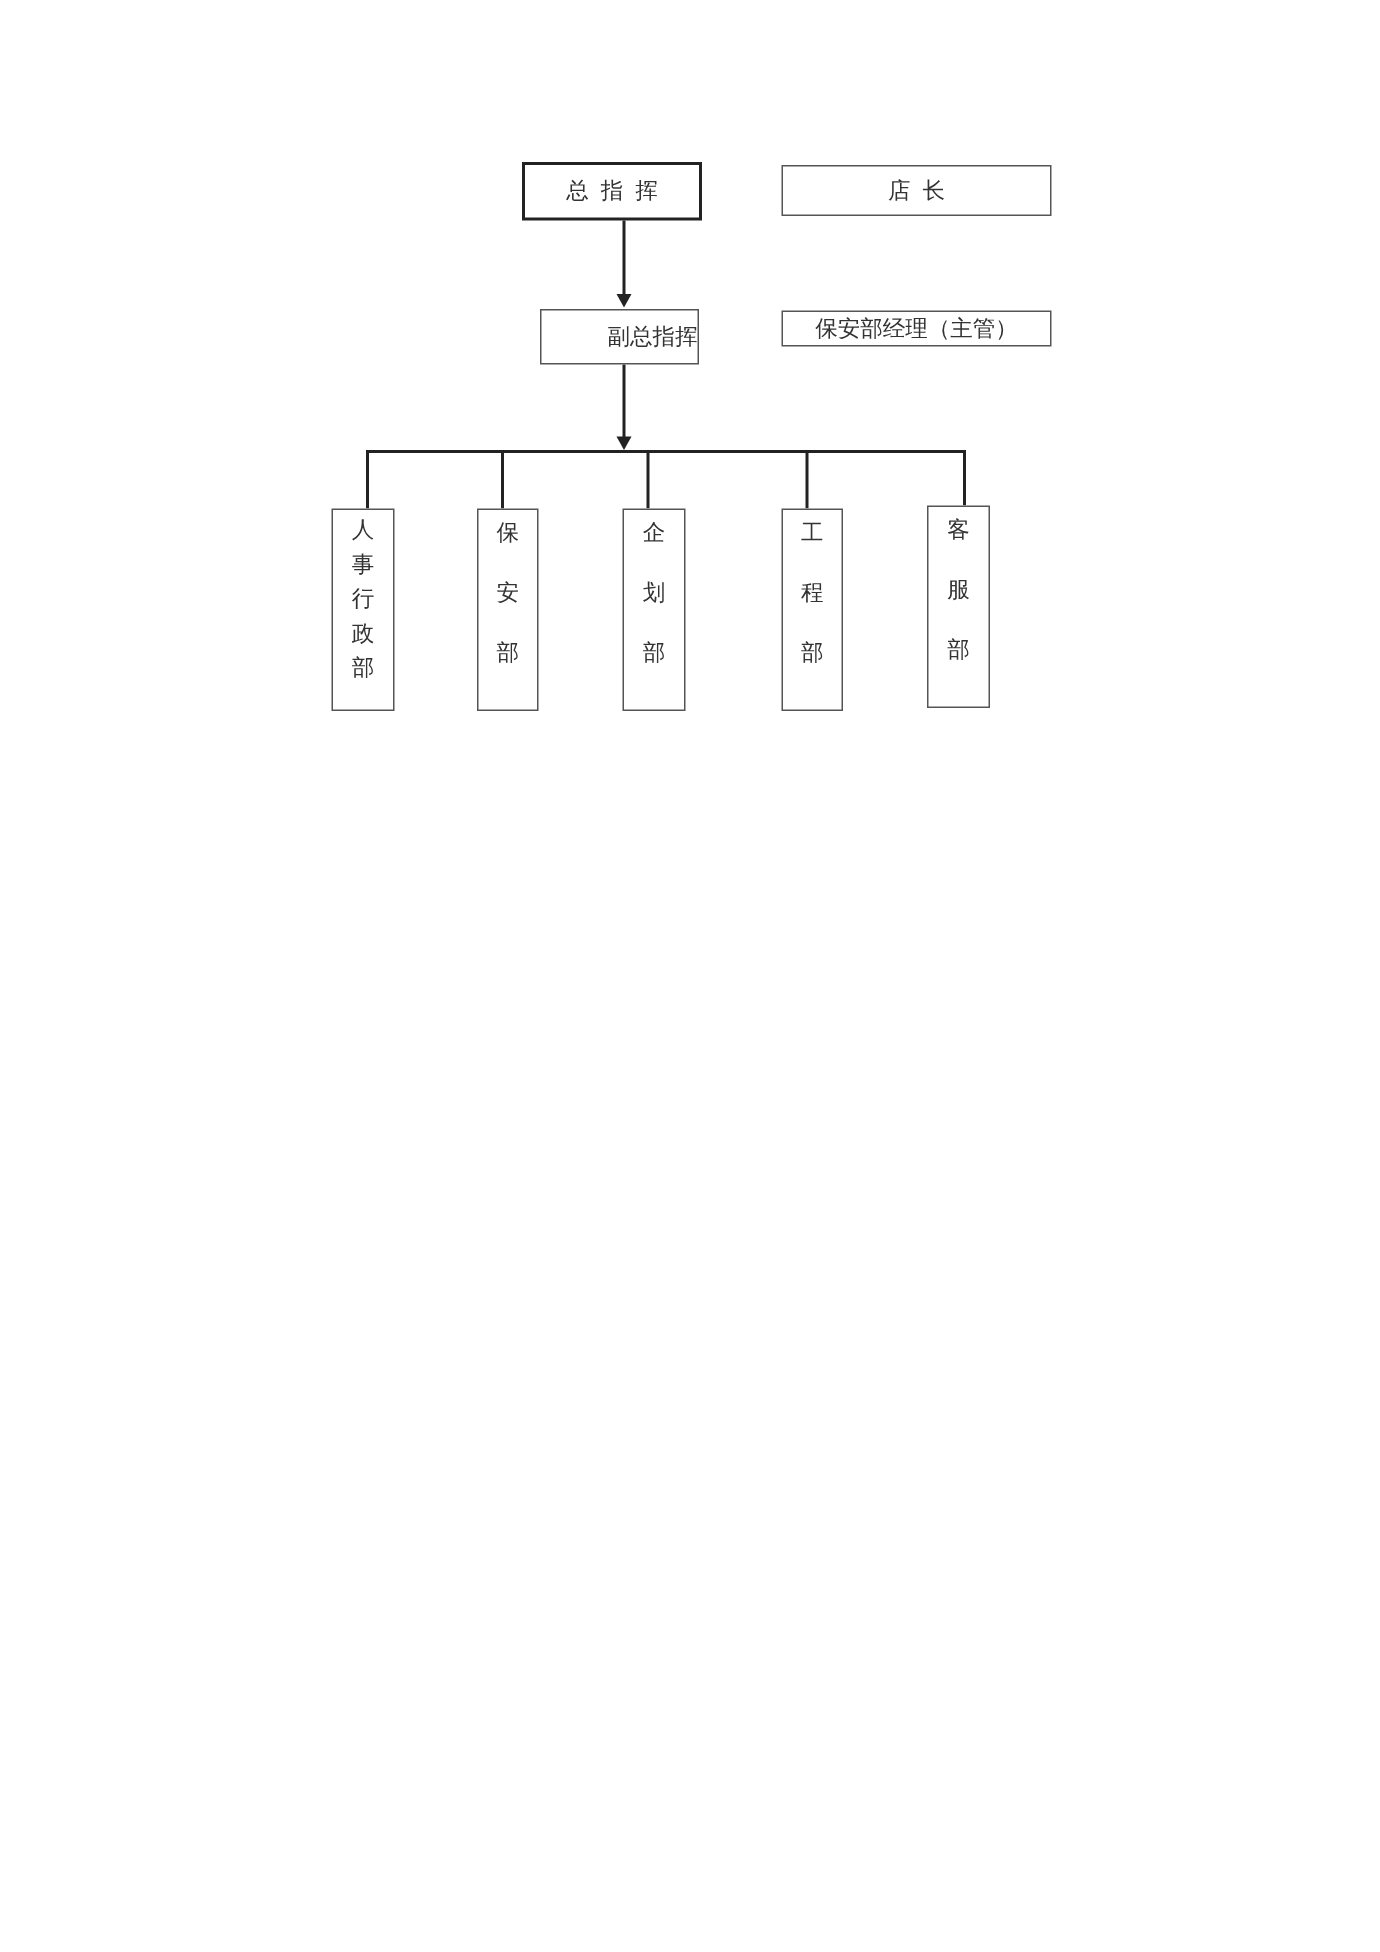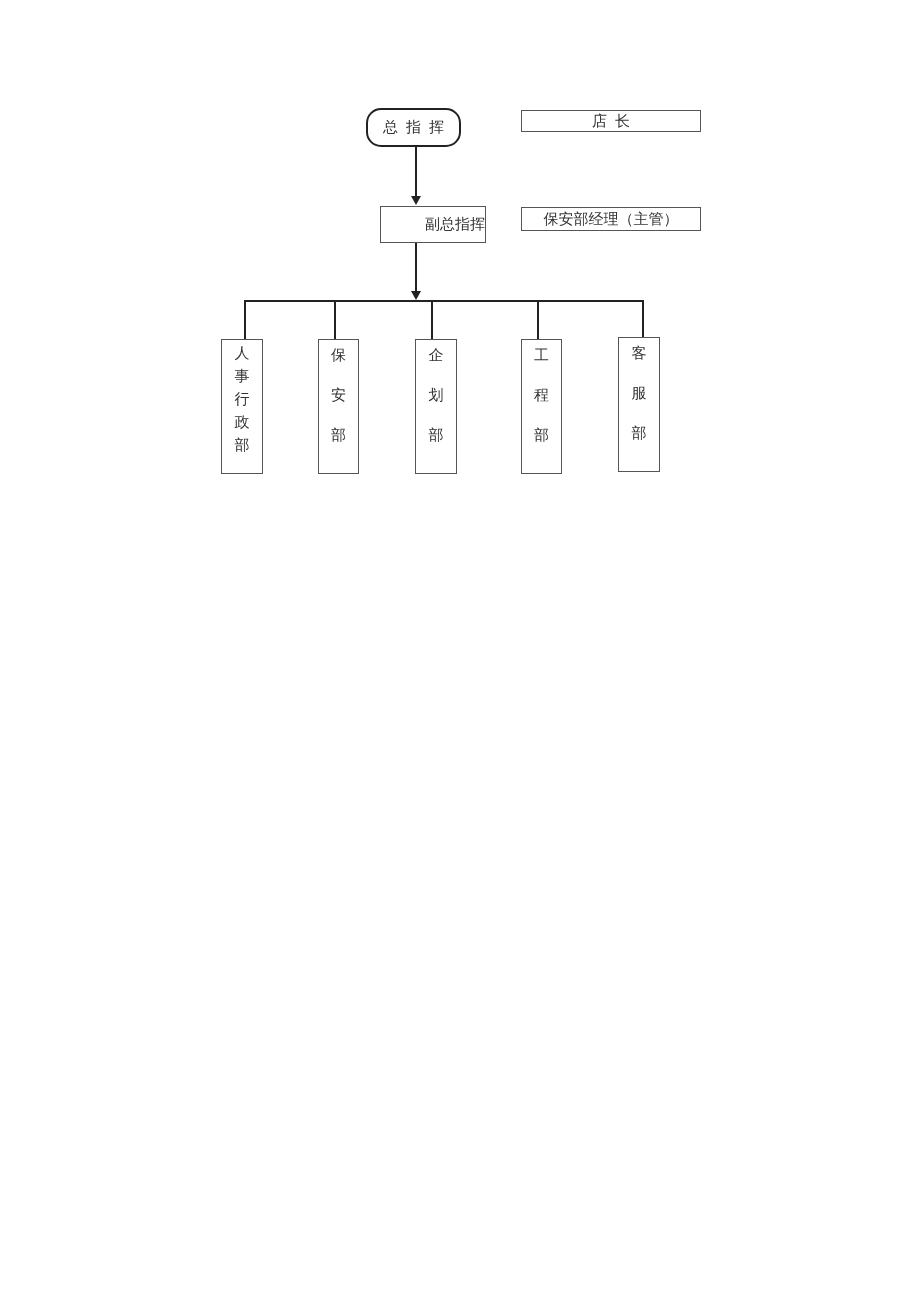--- a/index.html
+++ b/index.html
@@ -27,29 +27,29 @@
 
   <line x1="244" y1="301" x2="644" y2="301" stroke="#222" stroke-width="2"></line>
 
   <line x1="245" y1="301" x2="245" y2="339" stroke="#222" stroke-width="2"></line>
   <line x1="335" y1="301" x2="335" y2="339" stroke="#222" stroke-width="2"></line>
   <line x1="432" y1="301" x2="432" y2="339" stroke="#222" stroke-width="2"></line>
   <line x1="538" y1="301" x2="538" y2="339" stroke="#222" stroke-width="2"></line>
   <line x1="643" y1="301" x2="643" y2="337" stroke="#222" stroke-width="2"></line>
 </svg>
 
-<div class="box bold" style="left:366px; top:108px; width:95px; height:39px;border-radius:15px;">
+<div class="box bold" style="left:348px; top:108px; width:120px; height:39px;">
   <span class="spaced-sm">总指挥</span>
 </div>
 
-<div class="box" style="left:521px; top:110px; width:180px; height:22px;">
+<div class="box" style="left:521px; top:110px; width:180px; height:34px;">
   <span class="spaced-sm">店长</span>
 </div>
 
-<div class="box" style="left:380px; top:206px; width:106px; height:37px;padding-left:44px;">
+<div class="box" style="left:360px; top:206px; width:106px; height:37px;padding-left:44px;">
   <span>副总指挥</span>
 </div>
 
 <div class="box" style="left:521px; top:207px; width:180px; height:24px;">
   <span>保安部经理（主管）</span>
 </div>
 
 <div class="box vbox" style="left:221px; top:339px; width:42px; height:135px; padding-top:6px;">
   <span class="vchar" style="margin-bottom:8px;">人</span>
   <span class="vchar" style="margin-bottom:8px;">事</span>

